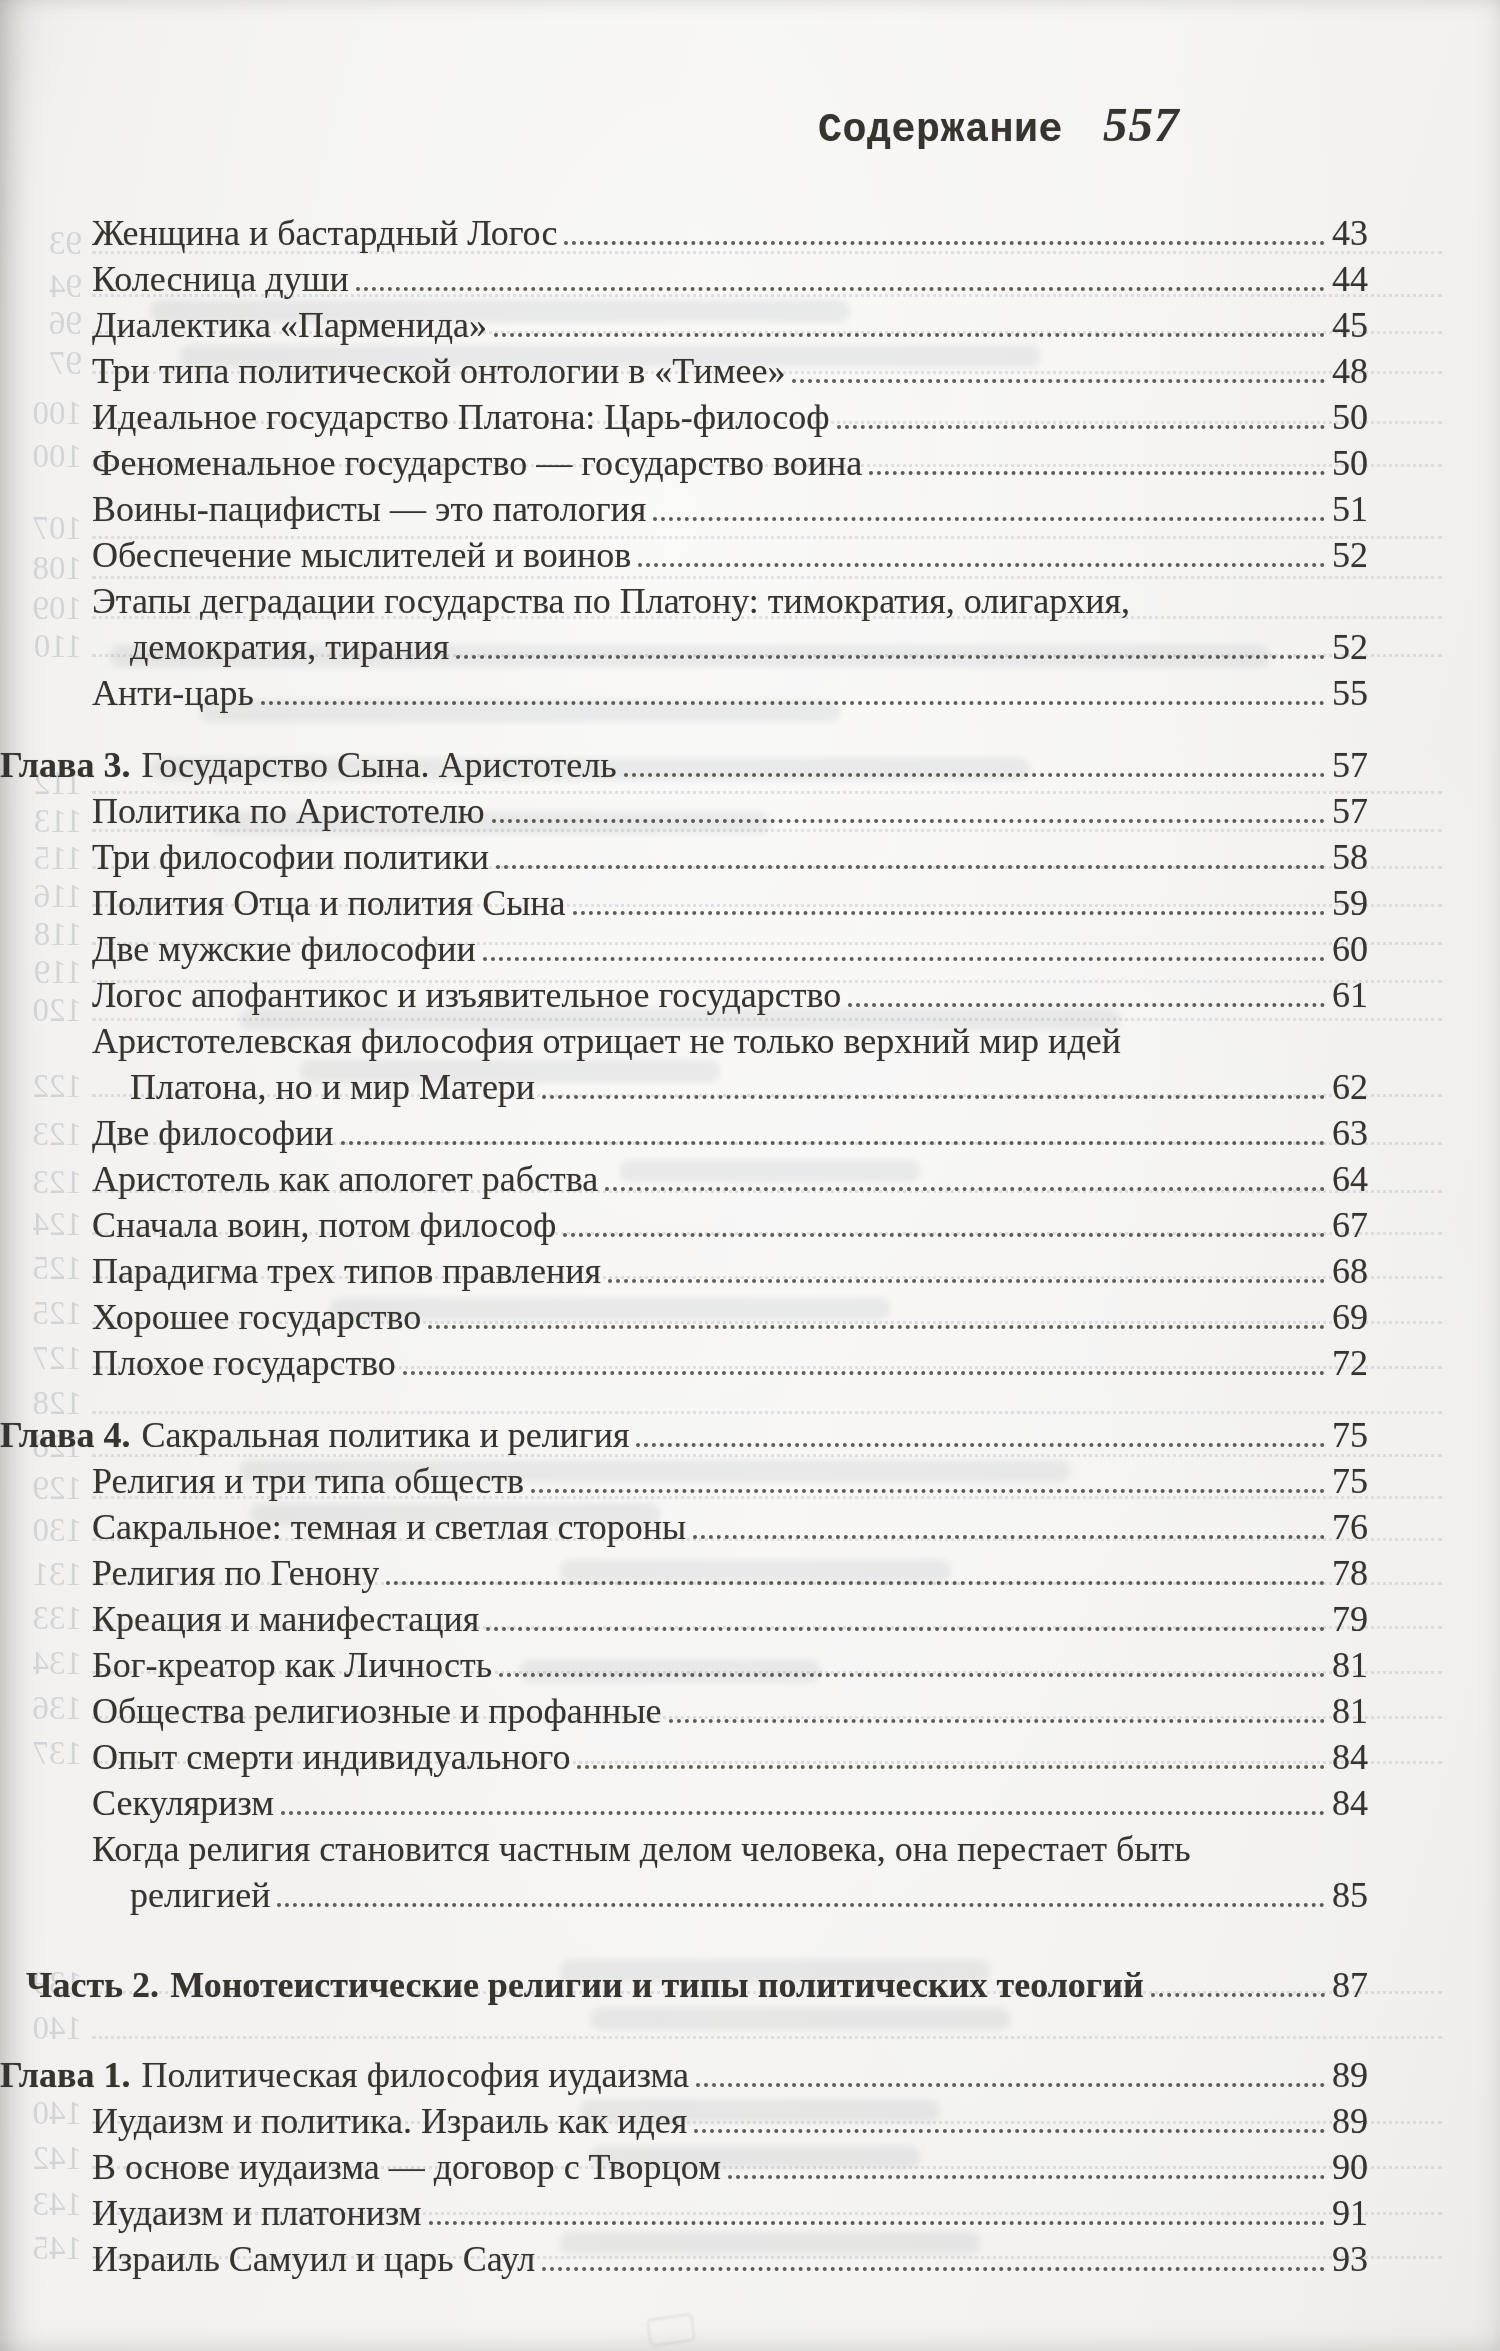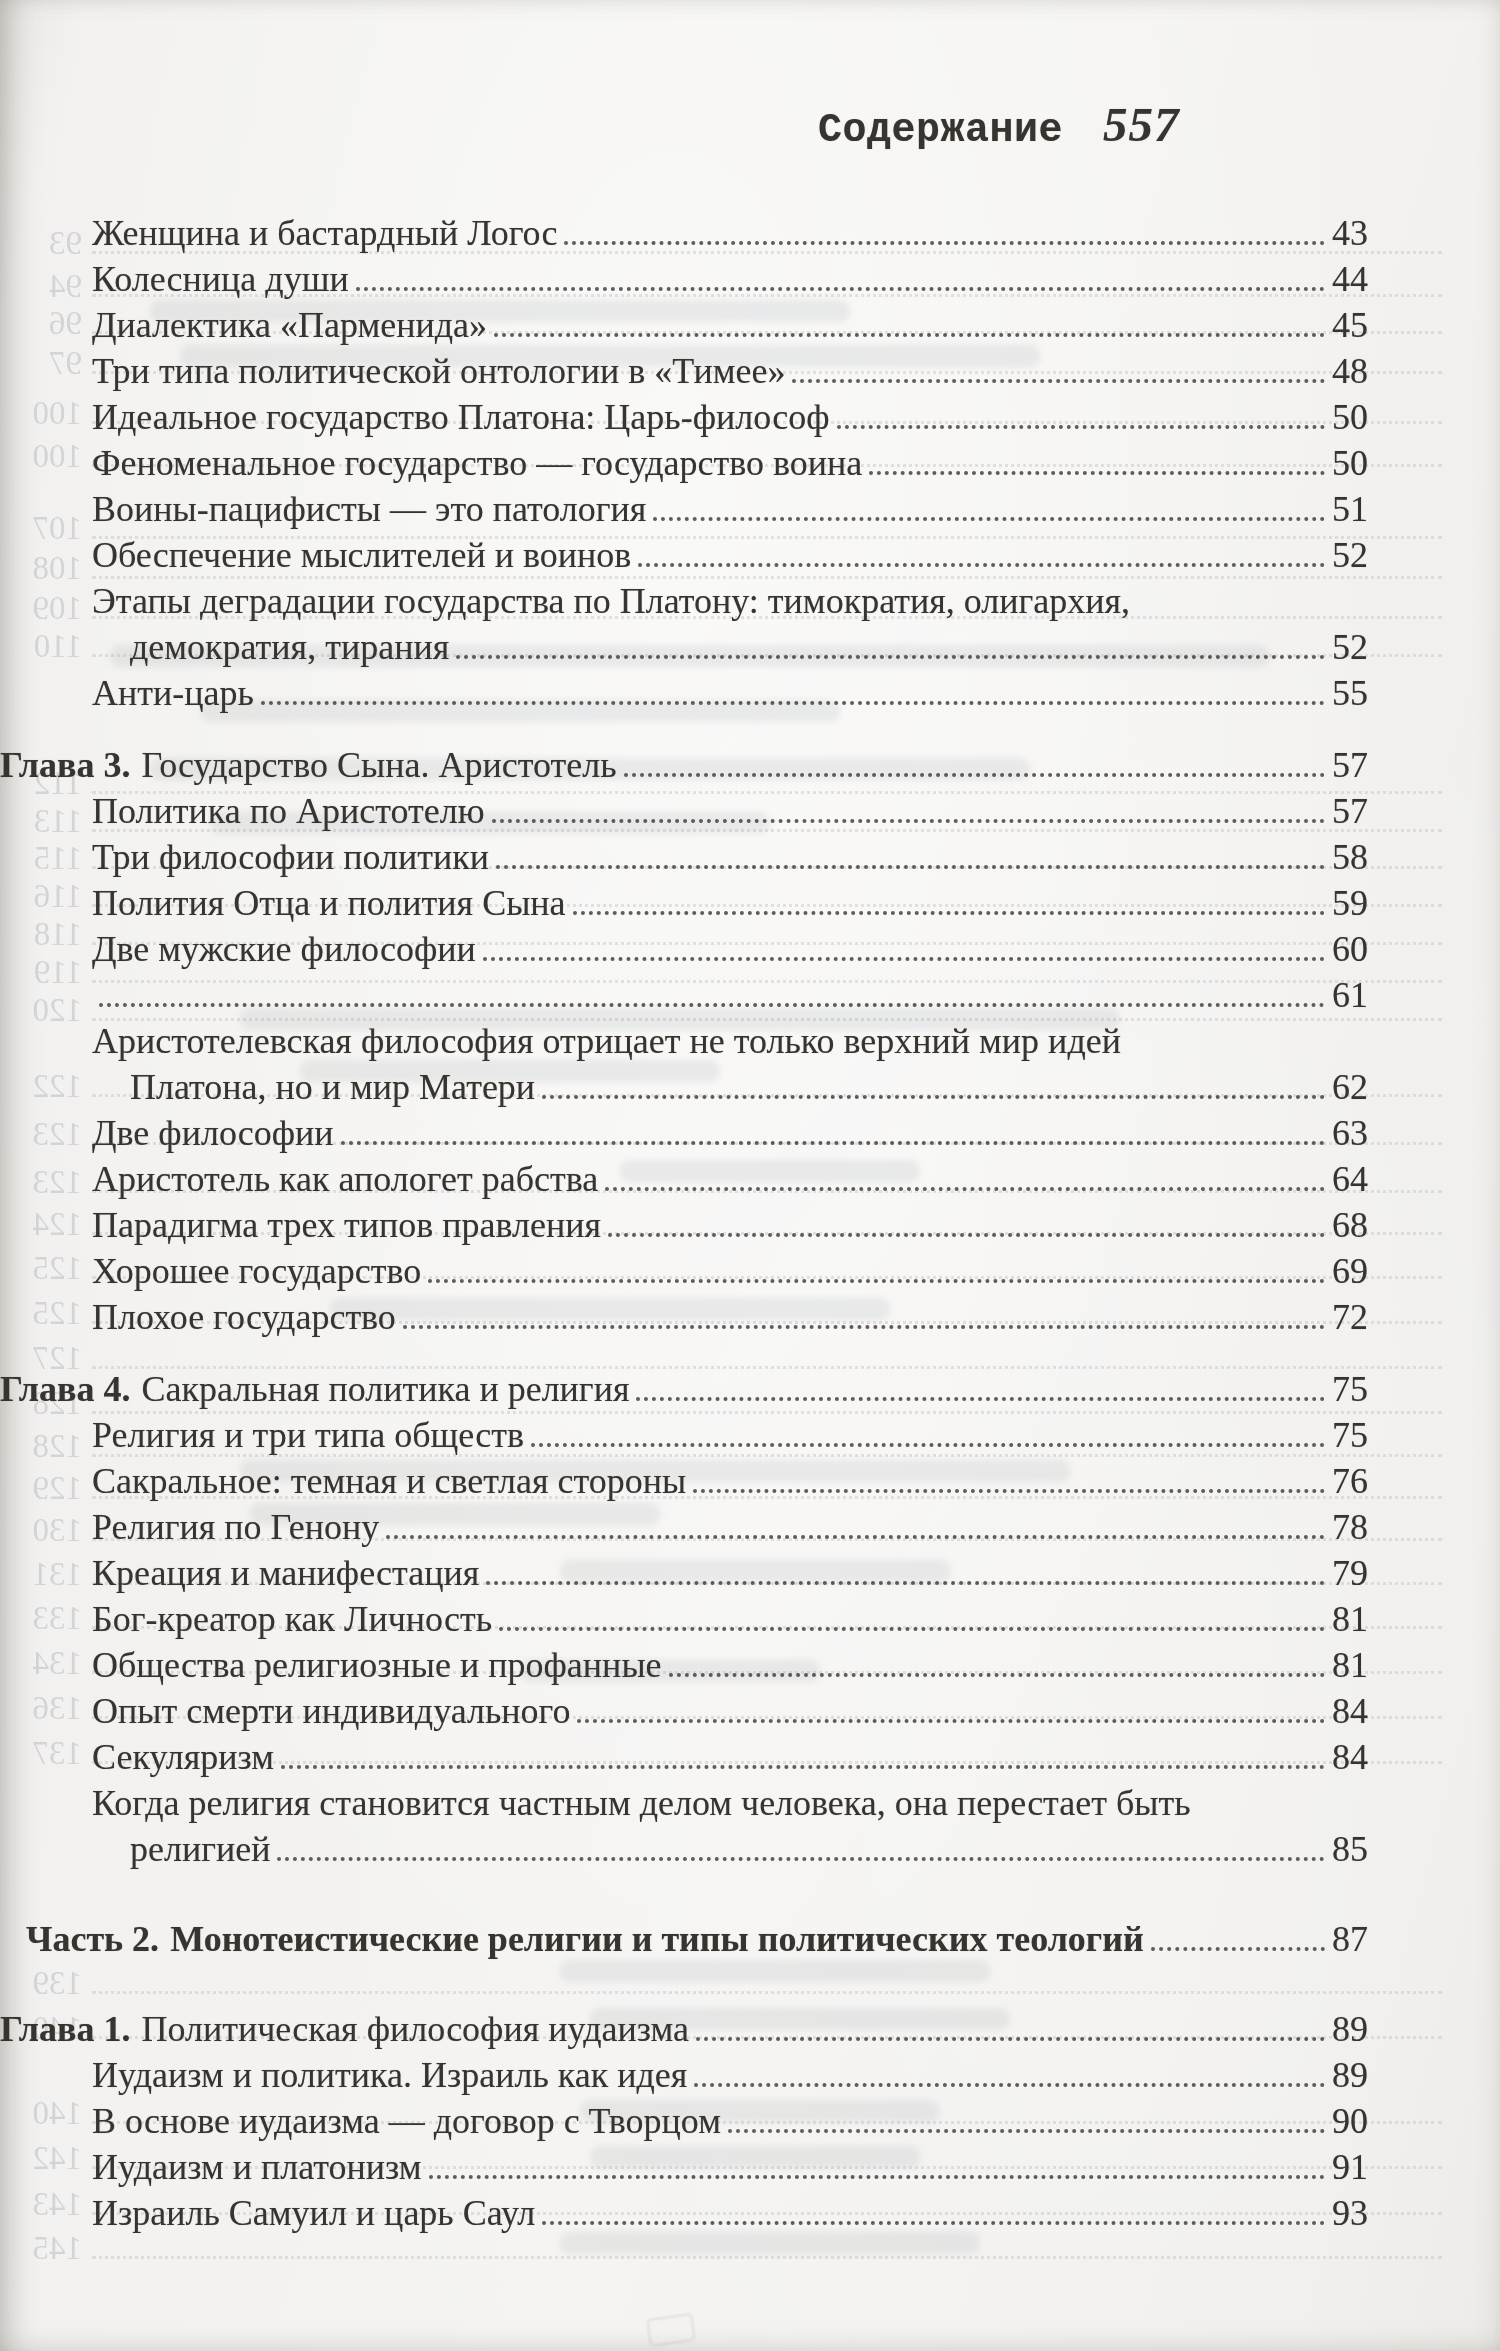--- a/index.html
+++ b/index.html
@@ -344,20 +344,21 @@
       </div>
       <div class="row entry">
         <div class="line">
           <span class="t">Две мужские философии</span>
           <span class="dots"></span>
           <span class="pg">60</span>
         </div>
       </div>
       <div class="row entry">
         <div class="line">
+          <span class="t">Логос апофантикос и изъявительное государство</span>
           <span class="dots"></span>
           <span class="pg">61</span>
         </div>
       </div>
       <div class="row entry">
         <div class="line">
           <span class="t">Аристотелевская философия отрицает не только верхний мир идей</span>
         </div>
         <div class="line cont">
           <span class="t">Платона, но и мир Матери</span>
@@ -370,20 +371,27 @@
           <span class="t">Две философии</span>
           <span class="dots"></span>
           <span class="pg">63</span>
         </div>
       </div>
       <div class="row entry">
         <div class="line">
           <span class="t">Аристотель как апологет рабства</span>
           <span class="dots"></span>
           <span class="pg">64</span>
+        </div>
+      </div>
+      <div class="row entry">
+        <div class="line">
+          <span class="t">Сначала воин, потом философ</span>
+          <span class="dots"></span>
+          <span class="pg">67</span>
         </div>
       </div>
       <div class="row entry">
         <div class="line">
           <span class="t">Парадигма трех типов правления</span>
           <span class="dots"></span>
           <span class="pg">68</span>
         </div>
       </div>
       <div class="row entry">

